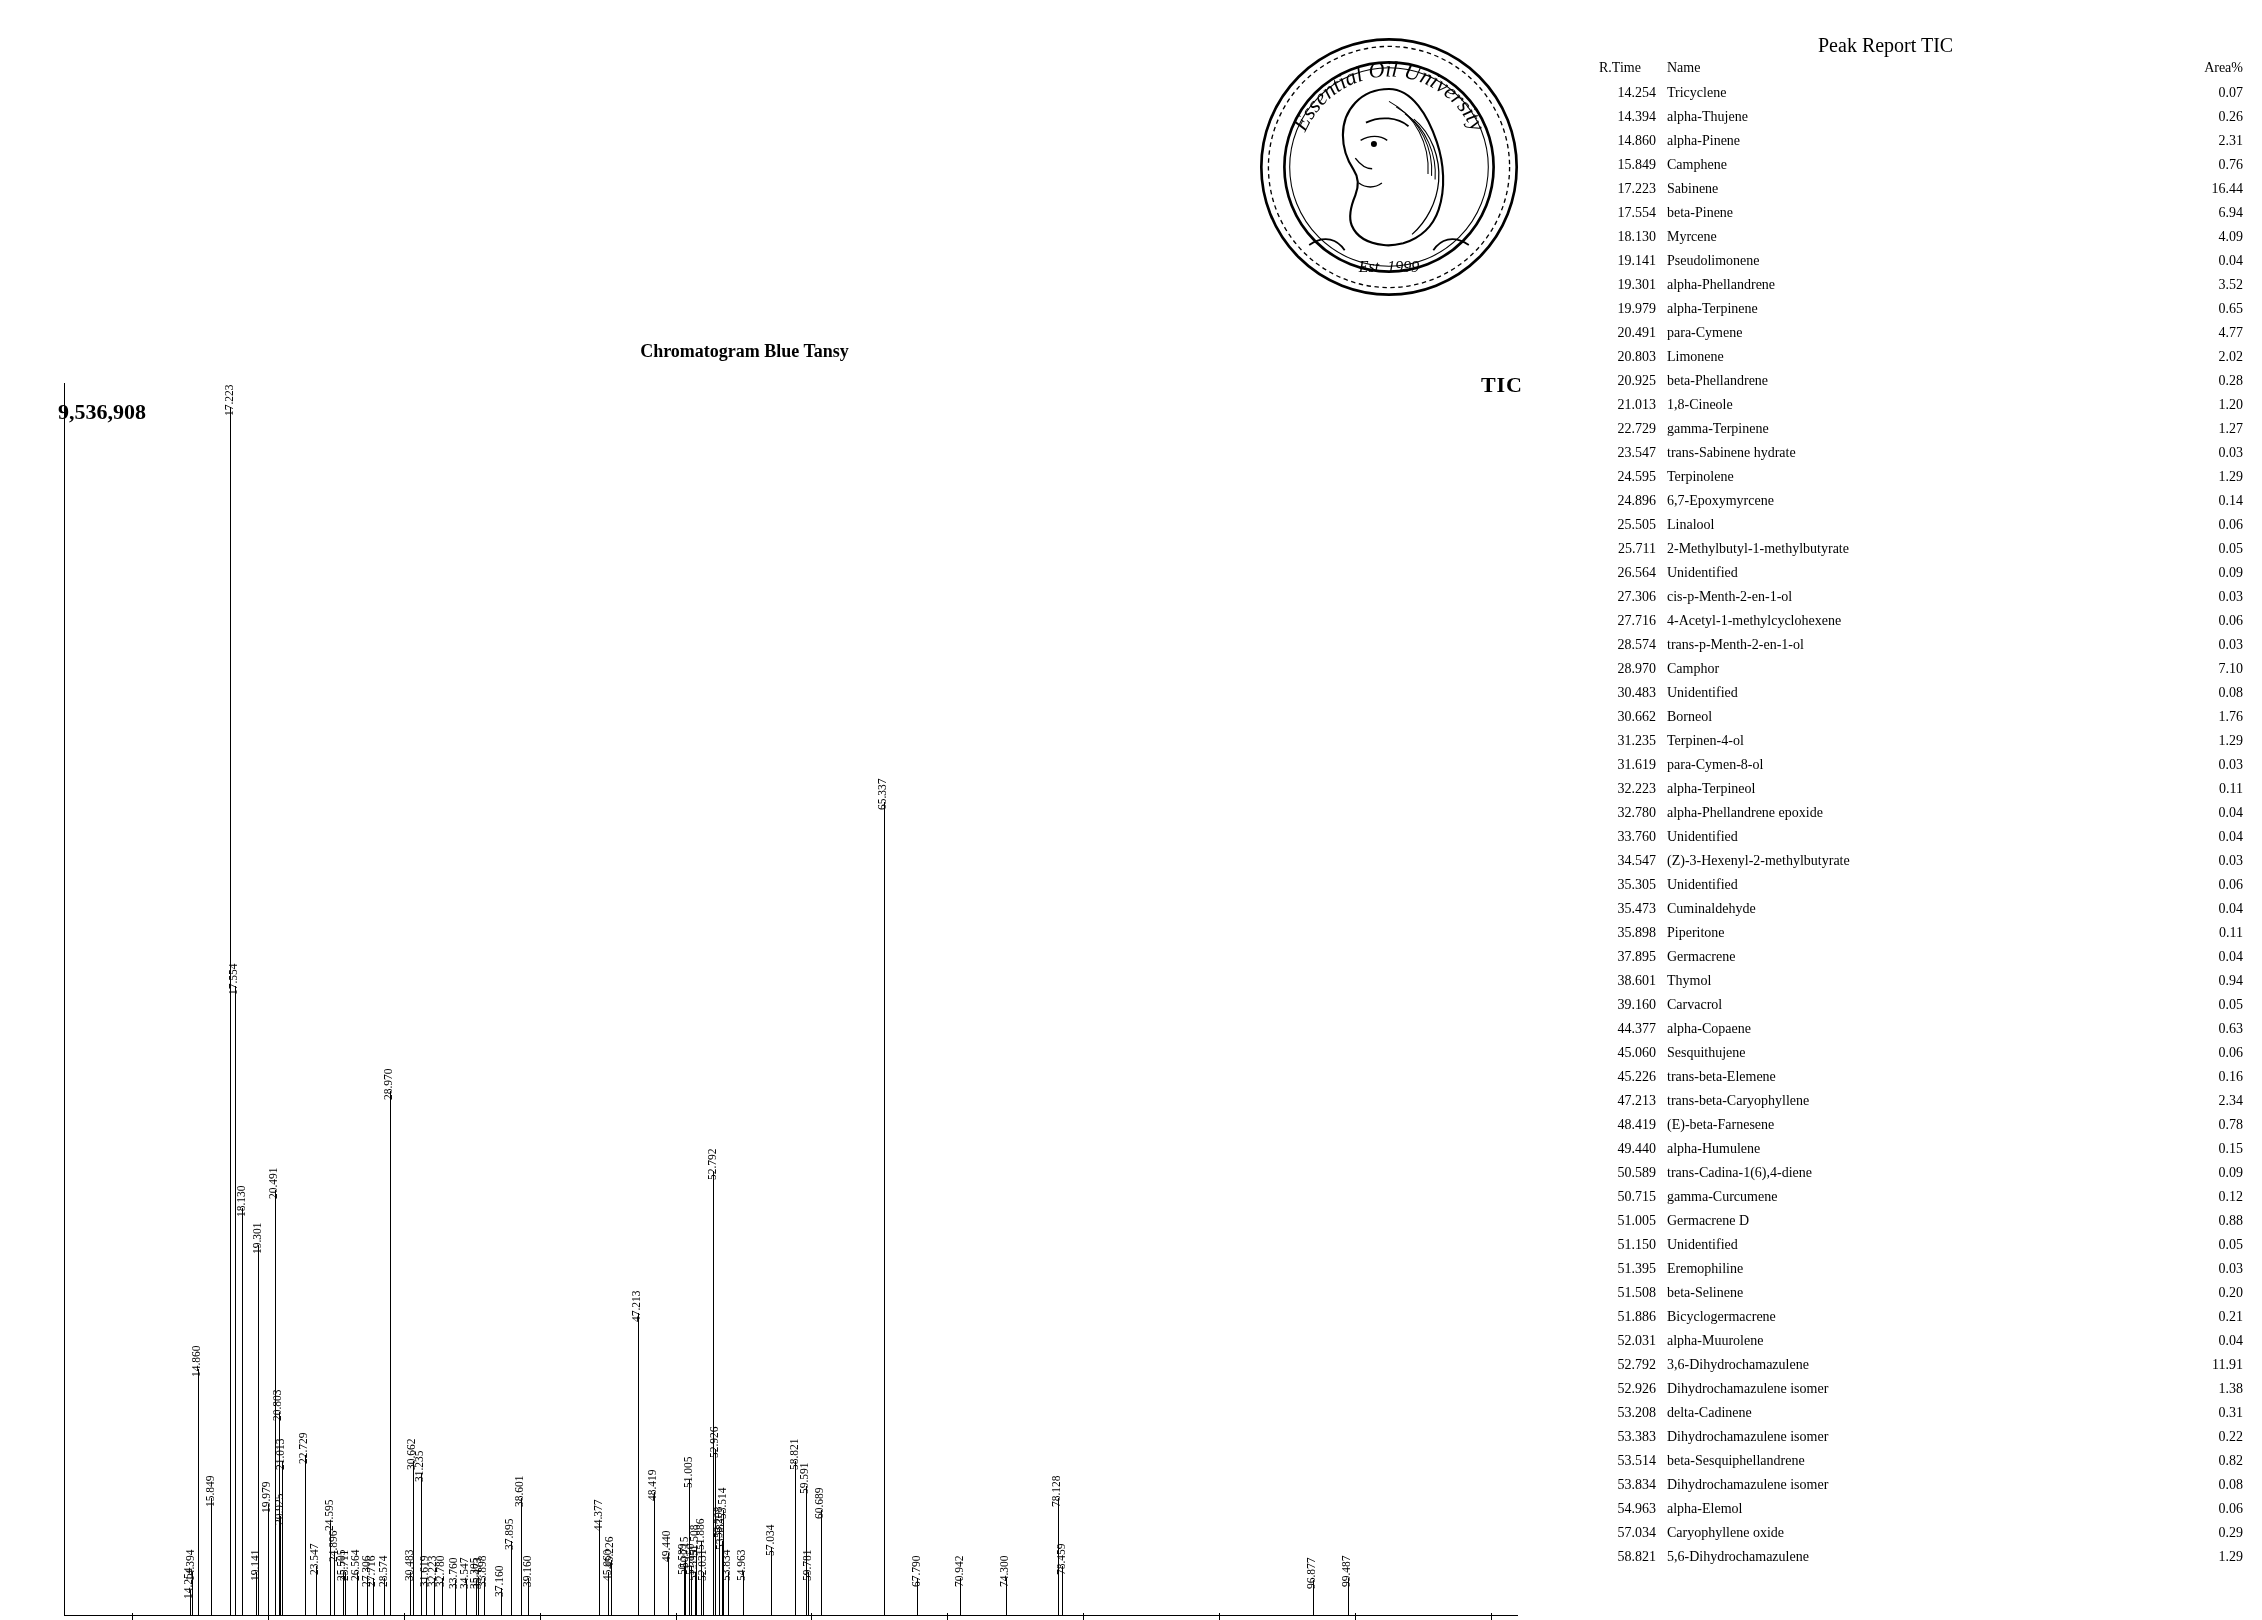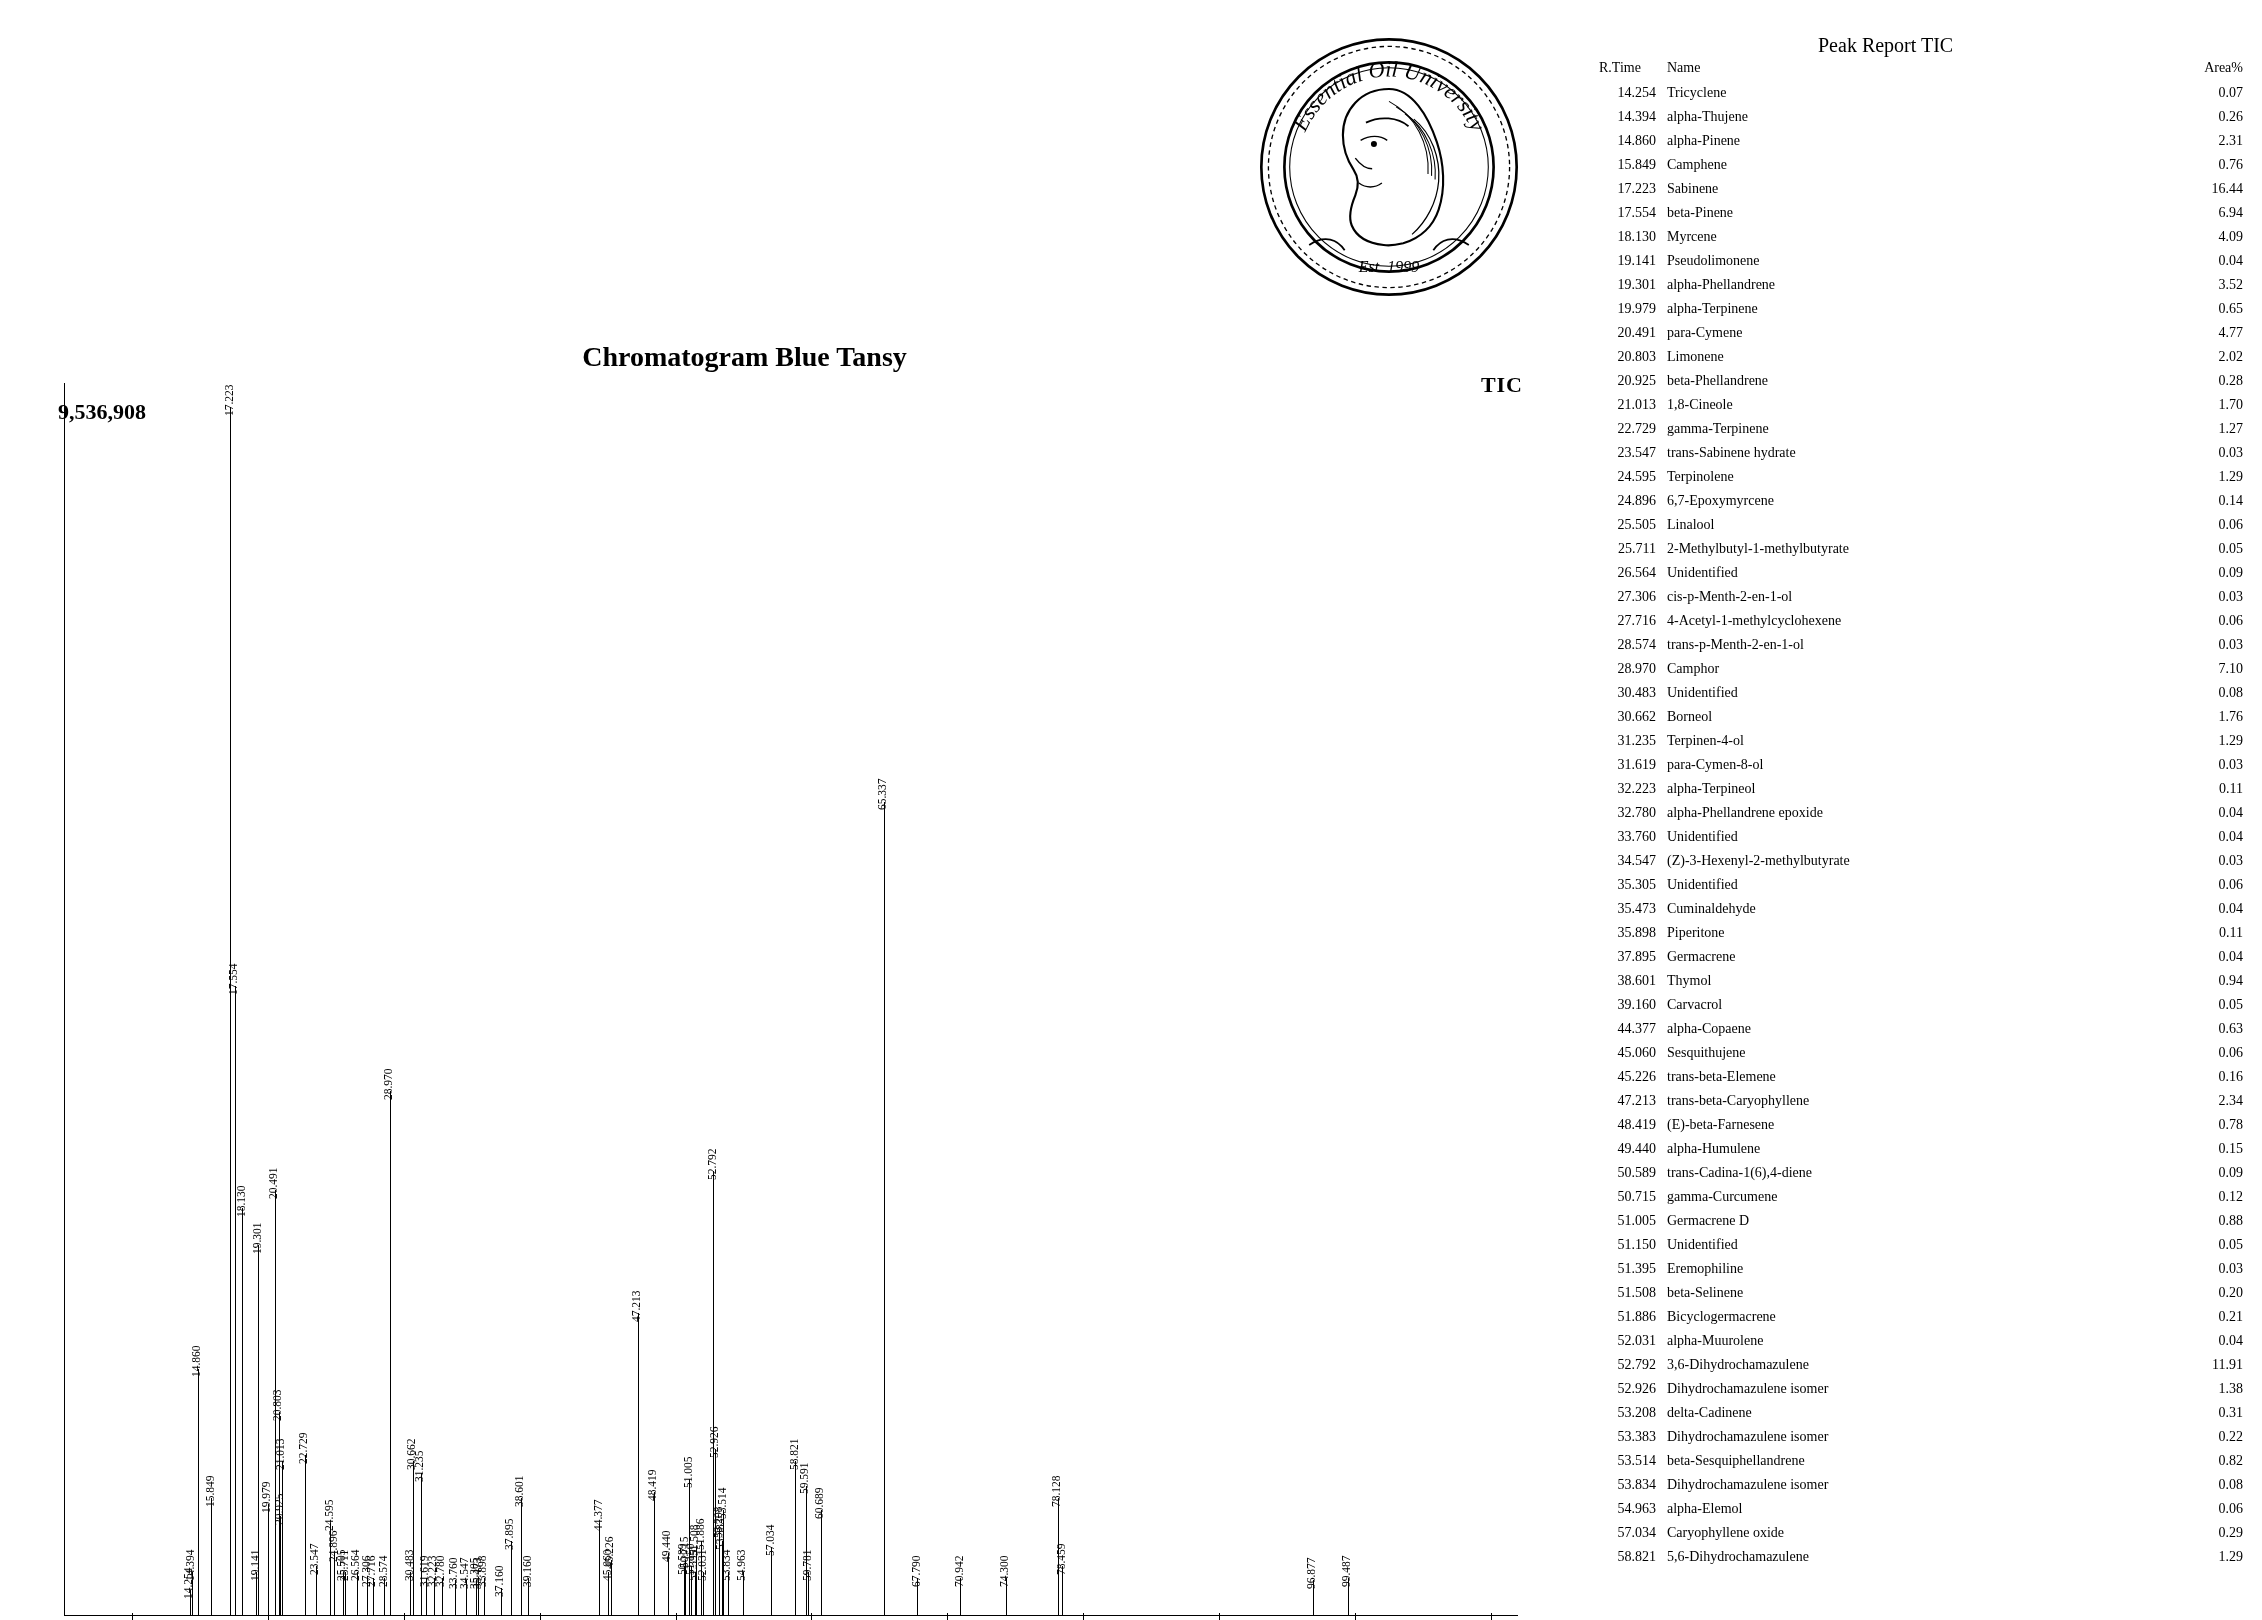--- a/index.html
+++ b/index.html
@@ -4,21 +4,21 @@
 <style>
   html,body{margin:0;padding:0;background:#ffffff;}
   body{width:2263px;height:1621px;position:relative;font-family:"Liberation Serif",serif;color:#000;}
 
   
   #logo{position:absolute;left:1256px;top:34px;width:266px;height:266px;}
   #logo svg{display:block;}
 
   
   #chart-area{position:absolute;left:0px;top:301px;width:1561px;height:1108px;}
-  #chart-title{position:absolute;left:567px;top:40px;width:355px;text-align:center;font-weight:bold;font-size:28px;}
+  #chart-title{position:absolute;left:567px;top:40px;width:355px;text-align:center;font-weight:bold;font-size:18px;}
   #tic-label{position:absolute;left:1481px;top:71px;font-weight:bold;font-size:22px;letter-spacing:0.9px;}
   #intensity-label{position:absolute;left:58px;top:98px;font-weight:bold;font-size:22px;}
 
   #plot{position:absolute;left:64px;top:82px;width:1454px;height:1232px;}
   .axis-line{position:absolute;background:#000;}
 
   
   #xaxis{position:absolute;left:64px;top:1312px;width:1463px;height:53px;}
   .xtick{position:absolute;top:0;width:0;height:8px;border-left:0.9px solid #000;}
 
@@ -312,21 +312,21 @@
       <span class="ar">2.02</span>
     </div>
     <div class="row">
       <span class="rt">20.925</span>
       <span class="nm">beta-Phellandrene</span>
       <span class="ar">0.28</span>
     </div>
     <div class="row">
       <span class="rt">21.013</span>
       <span class="nm">1,8-Cineole</span>
-      <span class="ar">1.70</span>
+      <span class="ar">1.20</span>
     </div>
     <div class="row">
       <span class="rt">22.729</span>
       <span class="nm">gamma-Terpinene</span>
       <span class="ar">1.27</span>
     </div>
     <div class="row">
       <span class="rt">23.547</span>
       <span class="nm">trans-Sabinene hydrate</span>
       <span class="ar">0.03</span>

